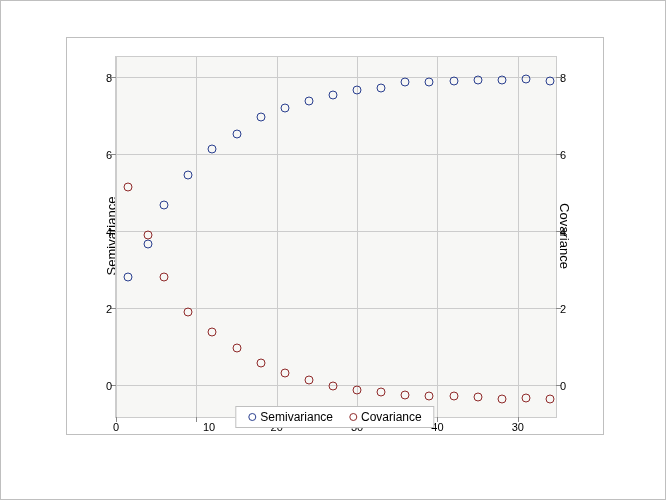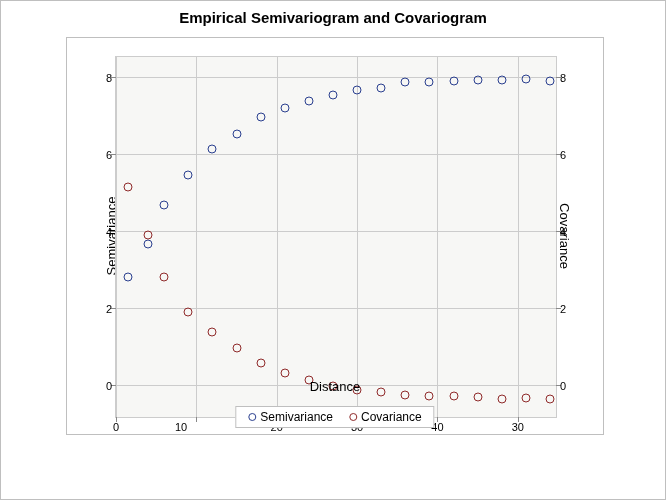--- a/index.html
+++ b/index.html
@@ -108,32 +108,31 @@
     background: transparent;
     transform: translate(-50%, 50%);
   }
   .point.blue { border-color: #2a3f8f; }
   .point.red  { border-color: #8f2a2a; }
 </style>
 </head>
 <body>
 
 <div class="chart-frame">
-  <div class="title">Empirical Semivariogram and Covariogram</div>
 
   <div class="plot-border">
     <div class="ylabel-left">Semivariance</div>
     <div class="ylabel-right">Covariance</div>
     <div class="wall" id="wall">
         <div class="tickline" style="left: 0px; top: 0px; bottom: 0px; width: 1px;"></div>
         <div class="tickmark" style="left: 0px; bottom: -5px; width: 1px; height: 5px;"></div>
         <div class="tick x" style="left: 0px;">0</div>
         <div class="tickline" style="left: 80.3636px; top: 0px; bottom: 0px; width: 1px;"></div>
         <div class="tickmark" style="left: 80.3636px; bottom: -5px; width: 1px; height: 5px;"></div>
-        <div class="tick x" style="left: 65px;">10</div>
+        <div class="tick x" style="left: 93px;">10</div>
         <div class="tickline" style="left: 160.727px; top: 0px; bottom: 0px; width: 1px;"></div>
         <div class="tickmark" style="left: 160.727px; bottom: -5px; width: 1px; height: 5px;"></div>
         <div class="tick x" style="left: 160.727px;">20</div>
         <div class="tickline" style="left: 241.091px; top: 0px; bottom: 0px; width: 1px;"></div>
         <div class="tickmark" style="left: 241.091px; bottom: -5px; width: 1px; height: 5px;"></div>
         <div class="tick x" style="left: 241.091px;">30</div>
         <div class="tickline" style="left: 321.455px; top: 0px; bottom: 0px; width: 1px;"></div>
         <div class="tickmark" style="left: 321.455px; bottom: -5px; width: 1px; height: 5px;"></div>
         <div class="tick x" style="left: 321.455px;">40</div>
         <div class="tickline" style="left: 401.818px; top: 0px; bottom: 0px; width: 1px;"></div>
@@ -196,21 +195,20 @@
         <div class="point red" style="left: 241.091px; bottom: 26.9574px;"></div>
         <div class="point red" style="left: 265.2px; bottom: 25.0319px;"></div>
         <div class="point red" style="left: 289.309px; bottom: 21.9511px;"></div>
         <div class="point red" style="left: 313.418px; bottom: 21.1809px;"></div>
         <div class="point red" style="left: 337.527px; bottom: 20.7957px;"></div>
         <div class="point red" style="left: 361.636px; bottom: 20.4106px;"></div>
         <div class="point red" style="left: 385.745px; bottom: 18.4851px;"></div>
         <div class="point red" style="left: 409.855px; bottom: 18.8702px;"></div>
         <div class="point red" style="left: 433.964px; bottom: 18.1px;"></div>
       </div>
-    <div class="xlabel">Distance</div>
 
     <div class="legend">
       <div class="legend-item">
         <span class="marker blue"></span>
         <span>Semivariance</span>
       </div>
       <div class="legend-item">
         <span class="marker red"></span>
         <span>Covariance</span>
       </div>

